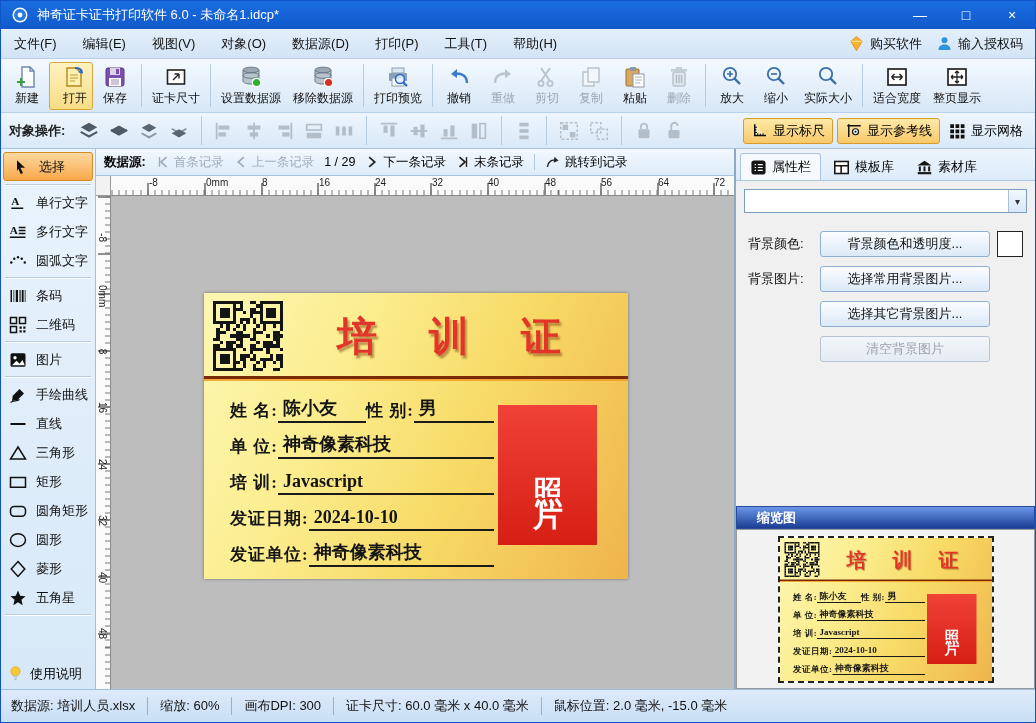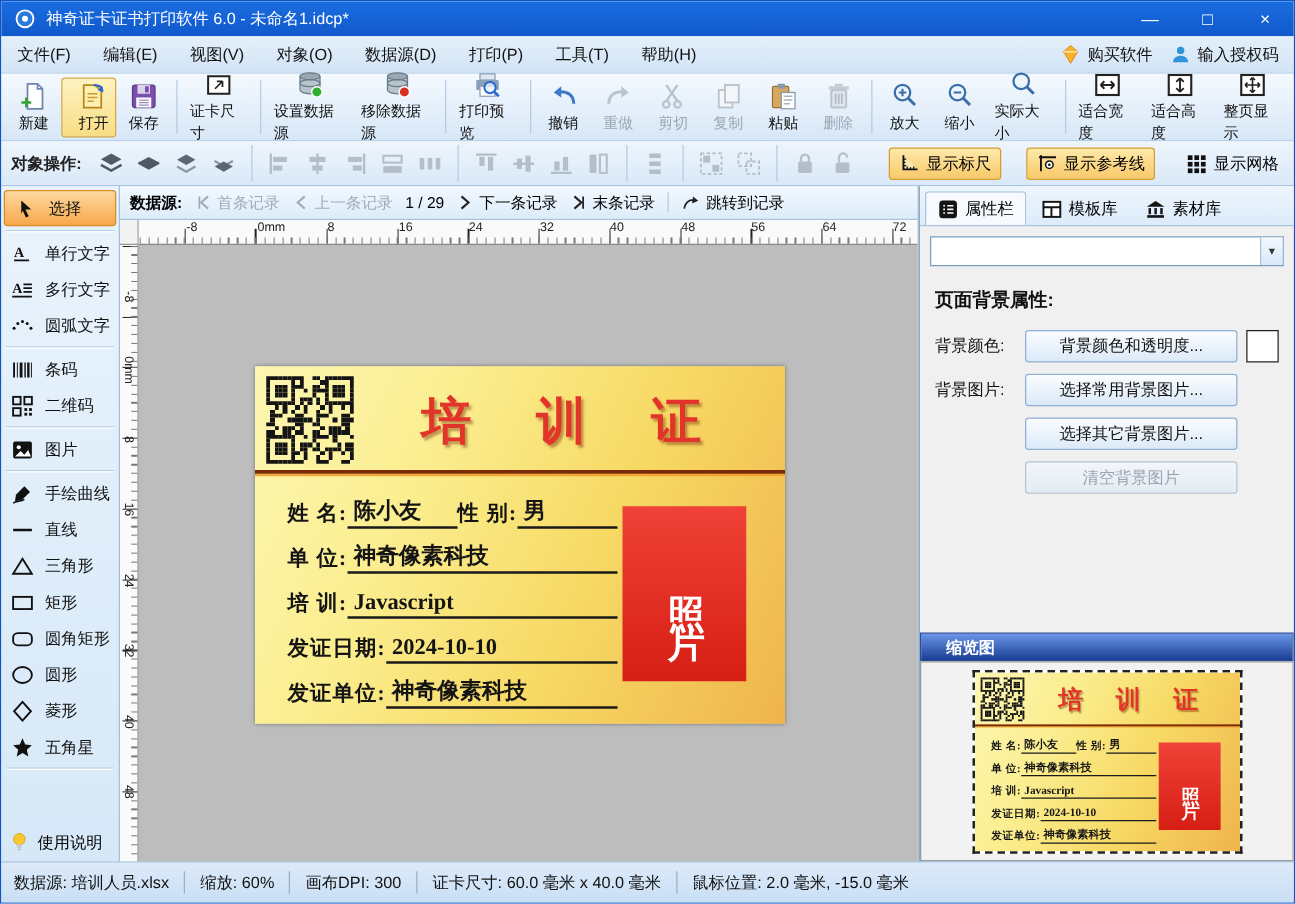--- a/index.html
+++ b/index.html
@@ -25,21 +25,21 @@
   .tbtn.hl { background:linear-gradient(180deg,#fdf2c0,#f9dd85); border-color:#d9a83c;align-items:flex-end; }
   .tbtn.dis { color:#9aa7b4; }
   .ic { width:26px; height:24px; display:flex; align-items:center; justify-content:center; }
   .sep-v { width:1px; align-self:stretch; background:#b4cce4; margin:3px 4px; }
 
   
   .objectbar { height:36px; background:linear-gradient(180deg,#eef5fc,#d9e9f8); display:flex; align-items:center; padding:0 8px; gap:6px; border-bottom:1px solid #aac4e0; font-size:13px; flex:none; }
   .obj-label { font-weight:bold; color:#222; margin-right:6px; }
   .oic { width:24px; height:24px; display:flex; align-items:center; justify-content:center; }
   .rot90 { transform:rotate(90deg); }
-  .obj-right { margin-left:auto; display:flex; align-items:center; gap:20px; }
+  .obj-right { margin-left:auto; display:flex; align-items:center; gap:4px; }
   .toggle-btn { display:flex; align-items:center; gap:4px; padding:3px 7px; border:1px solid #d89a28; border-radius:3px; background:linear-gradient(180deg,#fde9a8,#f9c96a); font-size:13px; }
   .plain-toggle { display:flex; align-items:center; gap:5px; font-size:13px; padding:3px 4px; }
 
   
   .main { flex:1; display:flex; min-height:0; }
 
   
   .sidebar { width:95px; flex:none; background:linear-gradient(180deg,#e9f3fc,#d6e8f8); border-right:1px solid #9fc0de; display:flex; flex-direction:column; padding-top:2px; position:relative; }
   .stool { display:flex; align-items:center; gap:7px; padding:4px 6px; font-size:13px; color:#111; height:29px; }
   .stool.sel { background:linear-gradient(180deg,#fcd9a0,#f8a84b); border:1px solid #d98a20; border-radius:3px; margin:1px 2px; }
@@ -337,29 +337,20 @@
     </div>
     <div class="sep-v"></div>
     <div class="tbtn">
       <span class="ic">
           <svg width="24" height="24" viewBox="0 0 24 24">
             <rect x="3" y="4" width="18" height="16" fill="#fff" stroke="#222" stroke-width="1.7"></rect>
             <path d="M6.5 12h11M6.5 12l3-3m-3 3l3 3M17.5 12l-3-3m3 3l-3 3" fill="none" stroke="#222" stroke-width="1.5"></path>
           </svg>
         </span>
       <span>适合宽度</span>
-    </div>
-    <div class="tbtn">
-      <span class="ic">
-          <svg width="24" height="24" viewBox="0 0 24 24">
-            <rect x="3" y="4" width="18" height="16" fill="#fff" stroke="#222" stroke-width="1.7"></rect>
-            <path d="M12 6.5v11M12 6.5l-3 3m3-3l3 3M12 17.5l-3-3m3 3l3-3" fill="none" stroke="#222" stroke-width="1.5"></path>
-          </svg>
-        </span>
-      <span>适合高度</span>
     </div>
     <div class="tbtn">
       <span class="ic">
           <svg width="24" height="24" viewBox="0 0 24 24">
             <rect x="3" y="4" width="18" height="16" fill="#fff" stroke="#222" stroke-width="1.7"></rect>
             <path d="M12 6v12M6 12h12M12 6l-2 2m2-2l2 2M12 18l-2-2m2 2l2-2M6 12l2-2m-2 2l2 2M18 12l-2-2m2 2l-2 2" fill="none" stroke="#222" stroke-width="1.3"></path>
           </svg>
         </span>
       <span>整页显示</span>
     </div>
@@ -1267,21 +1258,20 @@
       </div>
 
       <div class="combo-row">
         <div class="combo">
           <div class="combo-value"></div>
           <div class="combo-arrow">▾</div>
         </div>
       </div>
 
       <div class="props">
-        <div class="prop-title">页面背景属性:</div>
         <div class="prow">
           <span class="plabel">背景颜色:</span>
           <div class="pbtn">背景颜色和透明度...</div>
           <div class="swatch"></div>
         </div>
         <div class="prow">
           <span class="plabel">背景图片:</span>
           <div class="pbtn">选择常用背景图片...</div>
           <div style="width:33px;flex:none;"></div>
         </div>

